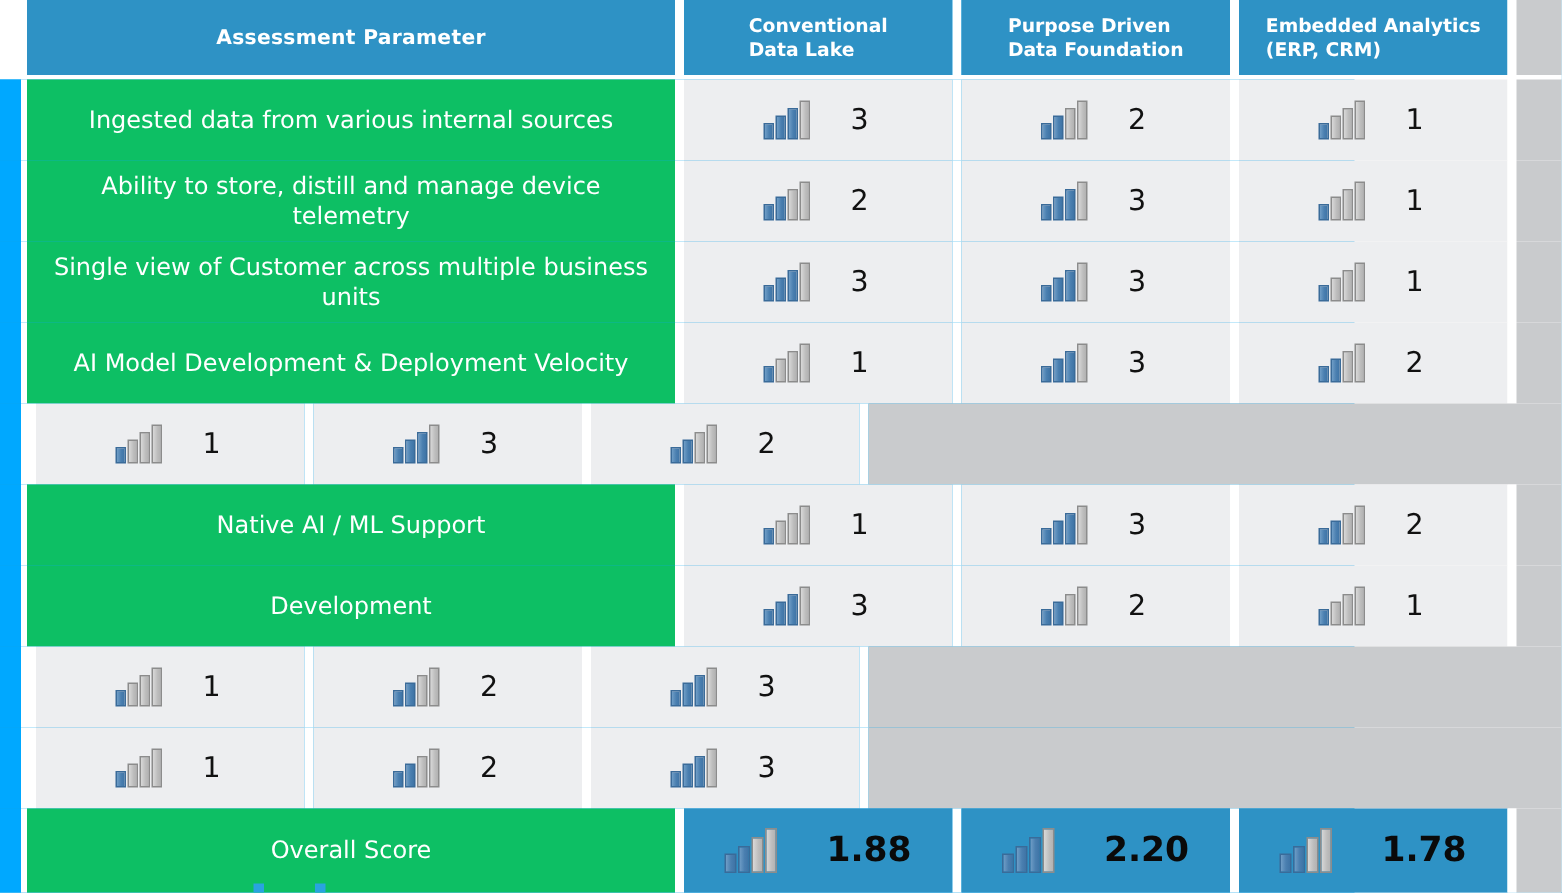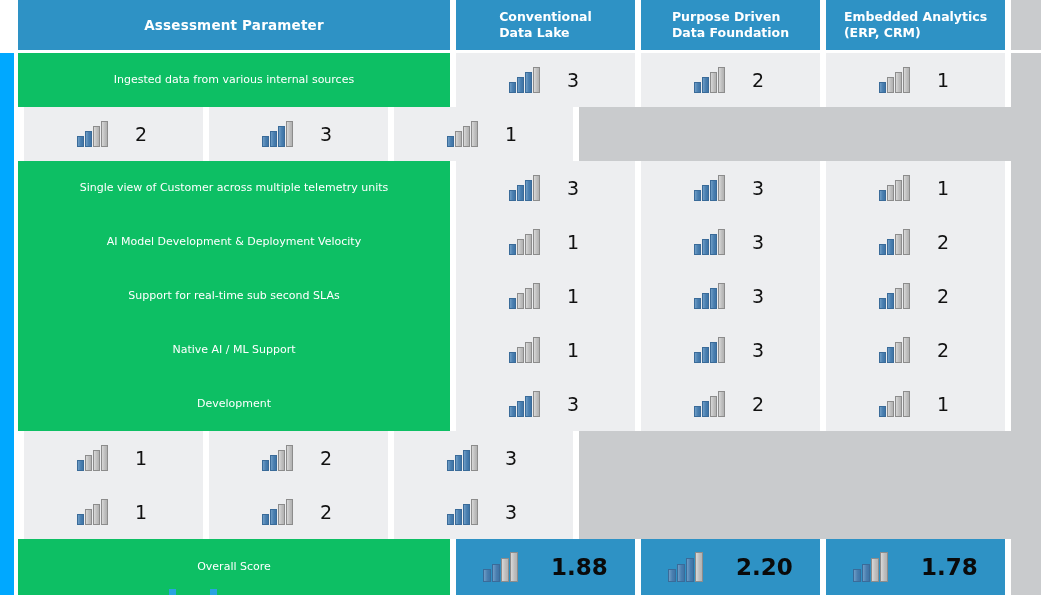--- a/index.html
+++ b/index.html
@@ -92,21 +92,21 @@
     width: 14px;
     background: #00a8ff;
   }
   .accent-spacer { flex: 0 0 4px; background: #ffffff; }
 
   .param-cell {
     flex: 0 0 432px;
     width: 432px;
     background: #0dbf64;
     color: #ffffff;
-    font-size: 11px;
+    font-size: 16px;
     line-height: 1.22;
     display: flex;
     align-items: center;
     justify-content: center;
     text-align: center;
     padding: 0 10px;
     box-sizing: border-box;
   }
 
   .score-cell {
@@ -266,64 +266,65 @@
             <span class="score-val">1</span>
           </div>
         </div>
         <div class="gap"></div>
         <div class="tail-cell"></div>
       </div>
       <div style="height: 0px;"></div>
       <div class="row body-row">
         <div class="accent"></div>
         <div class="accent-spacer"></div>
-        <div class="gap"></div>
-        <div class="score-cell">
-          <div class="score-inner">
-            <span class="bars">
-              <span class="bar b1 on"></span>
-              <span class="bar b2 on"></span>
-              <span class="bar b3 off"></span>
-              <span class="bar b4 off"></span>
-            </span>
-            <span class="score-val">2</span>
-          </div>
-        </div>
-        <div class="gap"></div>
-        <div class="score-cell">
-          <div class="score-inner">
-            <span class="bars">
-              <span class="bar b1 on"></span>
-              <span class="bar b2 on"></span>
-              <span class="bar b3 on"></span>
-              <span class="bar b4 off"></span>
-            </span>
-            <span class="score-val">3</span>
-          </div>
-        </div>
-        <div class="gap"></div>
-        <div class="score-cell">
-          <div class="score-inner">
-            <span class="bars">
-              <span class="bar b1 on"></span>
-              <span class="bar b2 off"></span>
-              <span class="bar b3 off"></span>
-              <span class="bar b4 off"></span>
-            </span>
-            <span class="score-val">1</span>
-          </div>
-        </div>
-        <div class="gap"></div>
-        <div class="tail-cell"></div>
-      </div>
-      <div style="height: 0px;"></div>
-      <div class="row body-row">
-        <div class="accent"></div>
-        <div class="accent-spacer"></div>
-        <div class="param-cell">Single view of Customer across multiple telemetry units</div>
+        <div class="param-cell">Ability to store, distill and manage device telemetry</div>
+        <div class="gap"></div>
+        <div class="score-cell">
+          <div class="score-inner">
+            <span class="bars">
+              <span class="bar b1 on"></span>
+              <span class="bar b2 on"></span>
+              <span class="bar b3 off"></span>
+              <span class="bar b4 off"></span>
+            </span>
+            <span class="score-val">2</span>
+          </div>
+        </div>
+        <div class="gap"></div>
+        <div class="score-cell">
+          <div class="score-inner">
+            <span class="bars">
+              <span class="bar b1 on"></span>
+              <span class="bar b2 on"></span>
+              <span class="bar b3 on"></span>
+              <span class="bar b4 off"></span>
+            </span>
+            <span class="score-val">3</span>
+          </div>
+        </div>
+        <div class="gap"></div>
+        <div class="score-cell">
+          <div class="score-inner">
+            <span class="bars">
+              <span class="bar b1 on"></span>
+              <span class="bar b2 off"></span>
+              <span class="bar b3 off"></span>
+              <span class="bar b4 off"></span>
+            </span>
+            <span class="score-val">1</span>
+          </div>
+        </div>
+        <div class="gap"></div>
+        <div class="tail-cell"></div>
+      </div>
+      <div style="height: 0px;"></div>
+      <div class="row body-row">
+        <div class="accent"></div>
+        <div class="accent-spacer"></div>
+        <div class="param-cell">Single view of Customer across multiple business units</div>
         <div class="gap"></div>
         <div class="score-cell">
           <div class="score-inner">
             <span class="bars">
               <span class="bar b1 on"></span>
               <span class="bar b2 on"></span>
               <span class="bar b3 on"></span>
               <span class="bar b4 off"></span>
             </span>
             <span class="score-val">3</span>
@@ -397,21 +398,20 @@
             <span class="score-val">2</span>
           </div>
         </div>
         <div class="gap"></div>
         <div class="tail-cell"></div>
       </div>
       <div style="height: 0px;"></div>
       <div class="row body-row">
         <div class="accent"></div>
         <div class="accent-spacer"></div>
-        <div class="param-cell">Support for real-time sub second SLAs</div>
         <div class="gap"></div>
         <div class="score-cell">
           <div class="score-inner">
             <span class="bars">
               <span class="bar b1 on"></span>
               <span class="bar b2 off"></span>
               <span class="bar b3 off"></span>
               <span class="bar b4 off"></span>
             </span>
             <span class="score-val">1</span>

